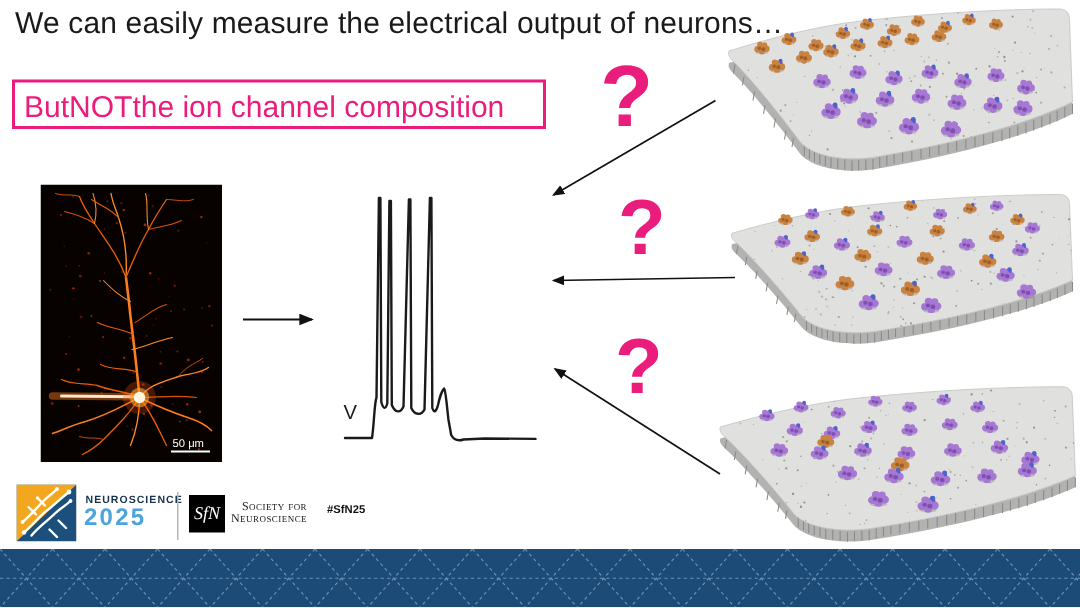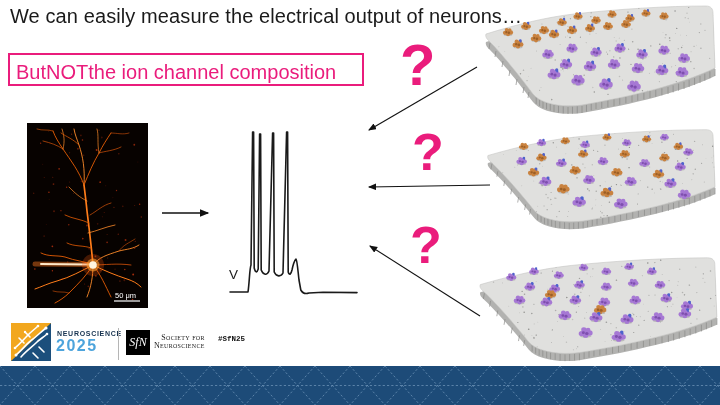--- a/index.html
+++ b/index.html
@@ -21,21 +21,21 @@
   .arrow-layer{left:0;top:0;pointer-events:none;}
   
   .neuro-logo{left:11px;top:323px;}
   .neuro-name{left:57px;top:330px;font-size:7px;font-weight:bold;letter-spacing:0.7px;color:#16324f;}
   .neuro-year{left:56px;top:337px;font-size:16px;font-weight:bold;letter-spacing:1.5px;color:var(--lblue,#4da4dc);text-align:right;}
   .footer-divider{left:118px;top:328px;width:1px;height:32px;background:#b5b5b5;}
   .sfn-square{left:126px;top:330px;width:24px;height:25px;background:#000;display:flex;align-items:center;justify-content:center;
               color:#fff;font-family:"Liberation Serif",serif;font-style:italic;font-size:12px;}
   .sfn-name{left:154px;top:334px;font-family:"Liberation Serif",serif;font-variant:small-caps;
             font-size:8px;line-height:8px;color:#1a1a1a;letter-spacing:0.3px;text-align:right;}
-  .hashtag{left:218px;top:335px;font-size:7.5px;font-weight:bold;color:#111;font-family:Liberation Mono, monospace;}
+  .hashtag{left:218px;top:335px;font-size:7.5px;font-weight:bold;color:#111;}
   .banner{left:0;top:366px;}
 </style>
 </head>
 <body>
 
 <div class="slide">
 
   <div class="abs title">We can easily measure the electrical output of neurons…</div>
 
   <div class="abs pink-box">

